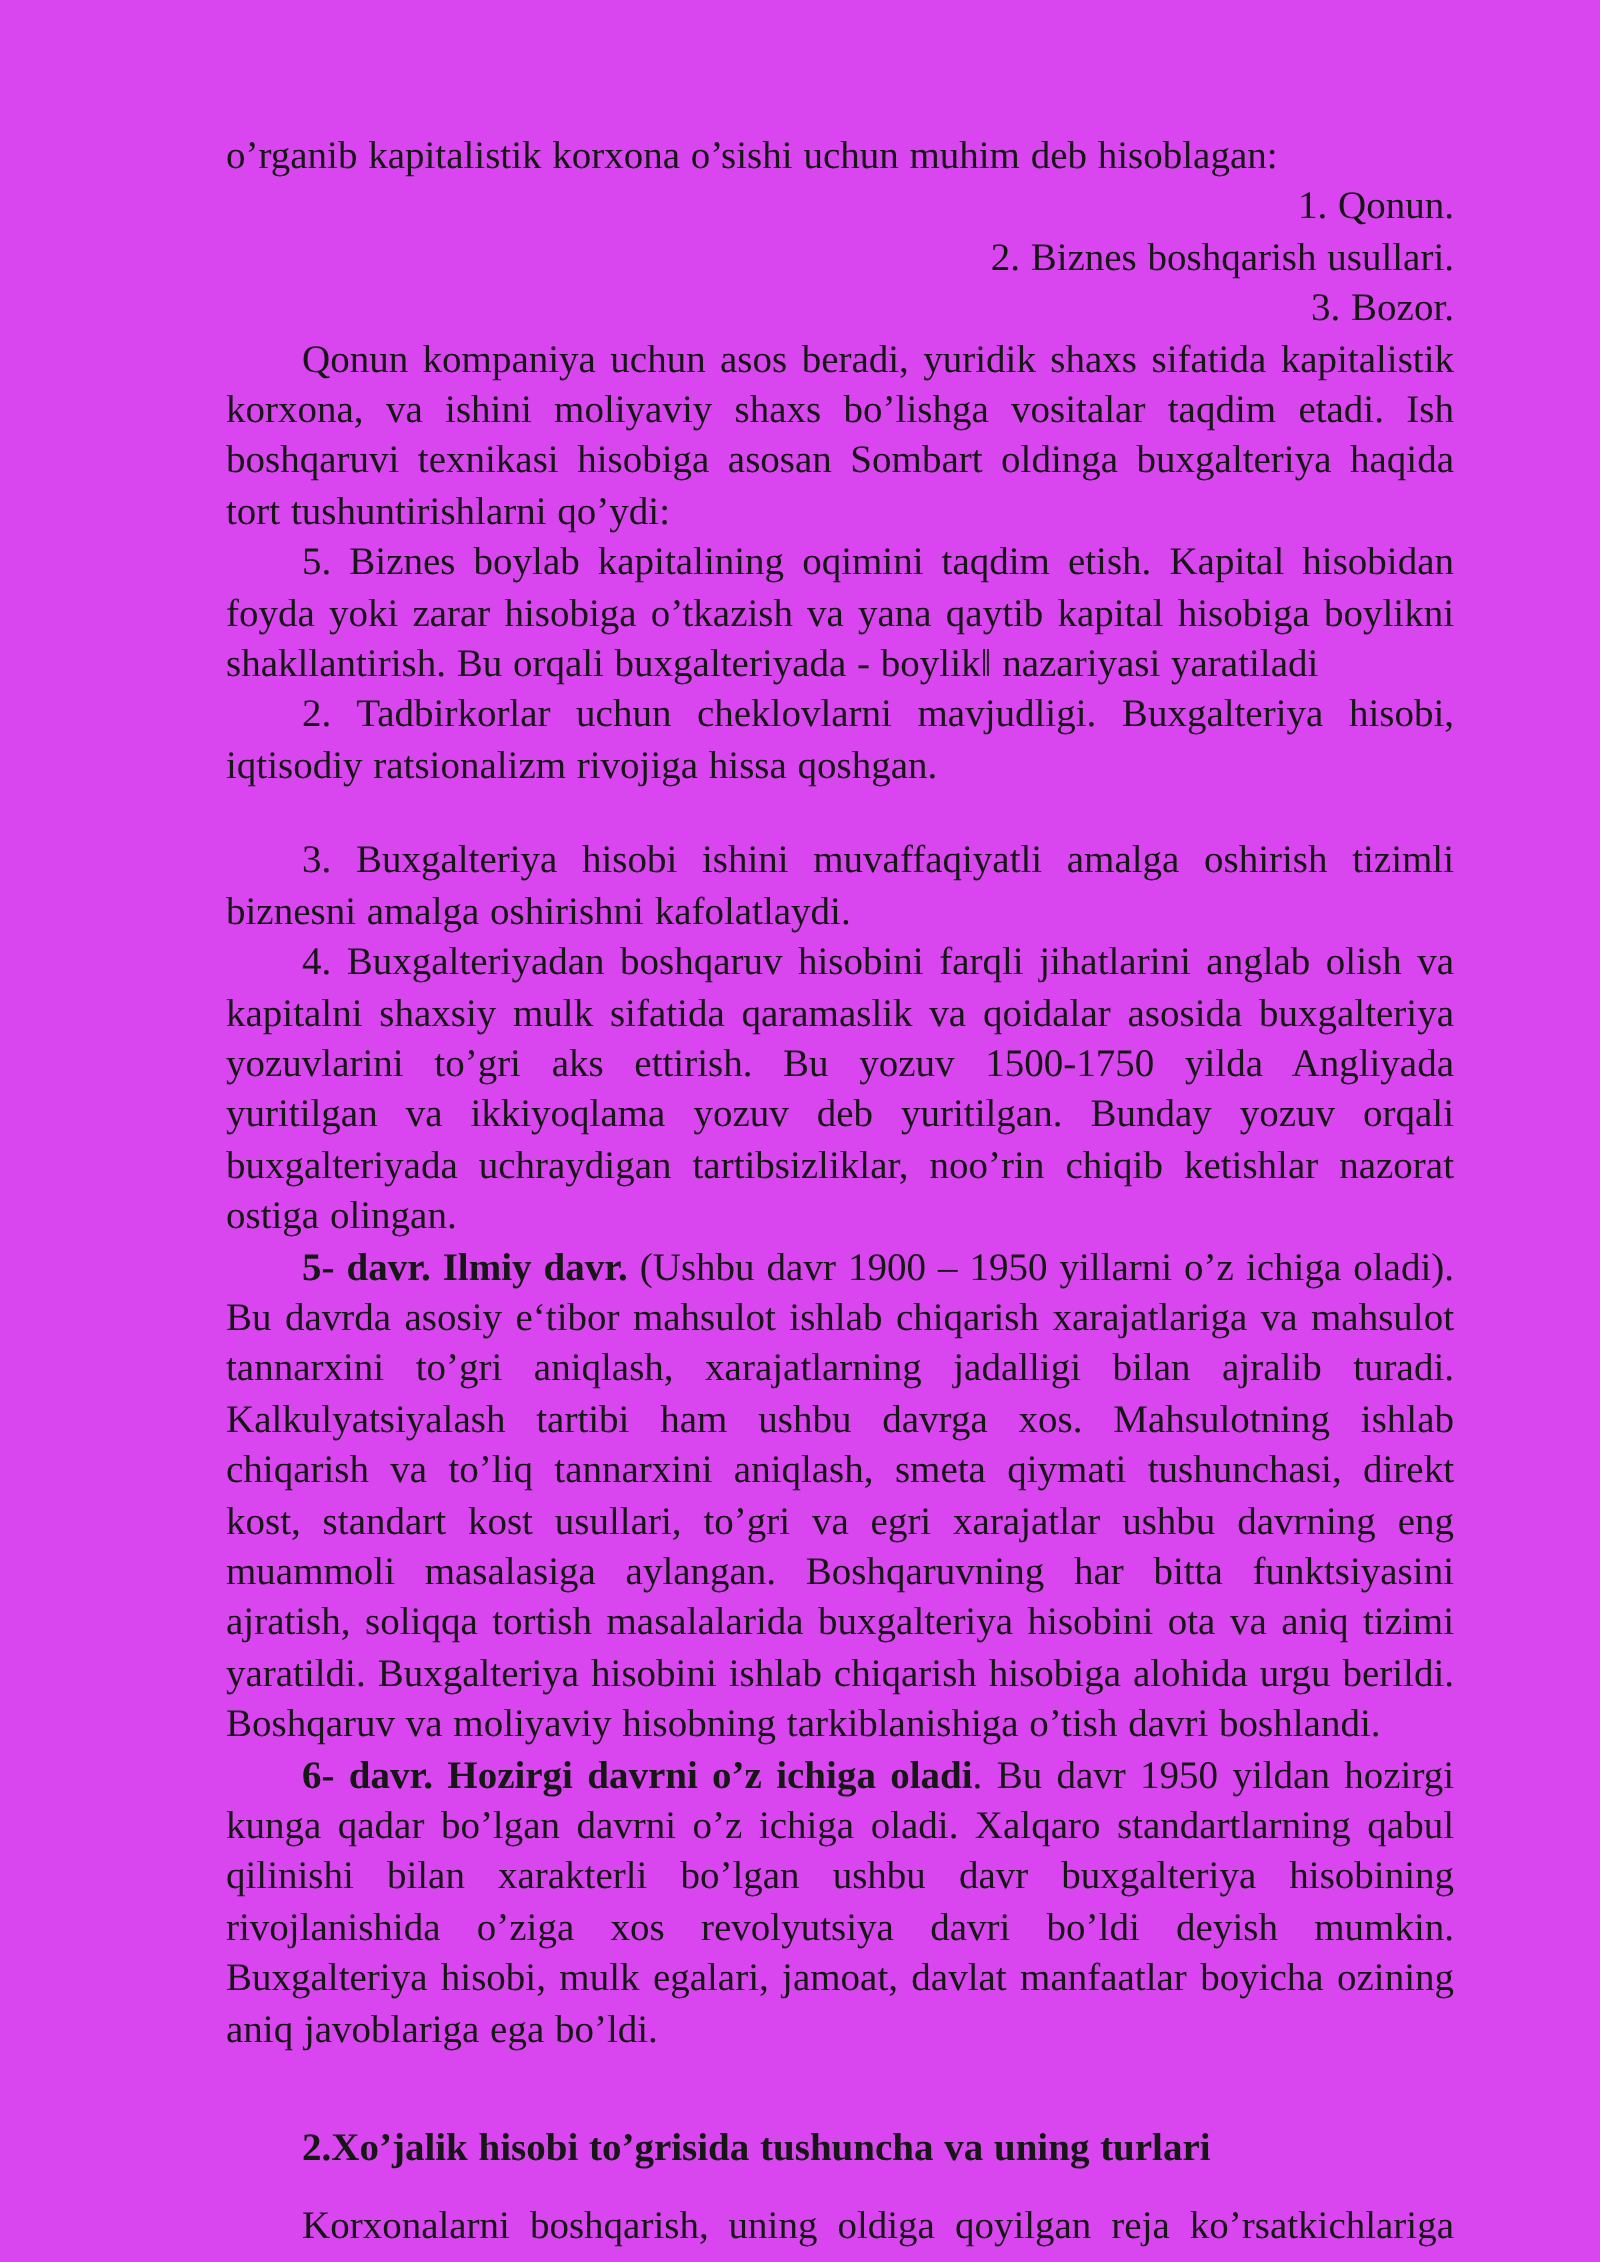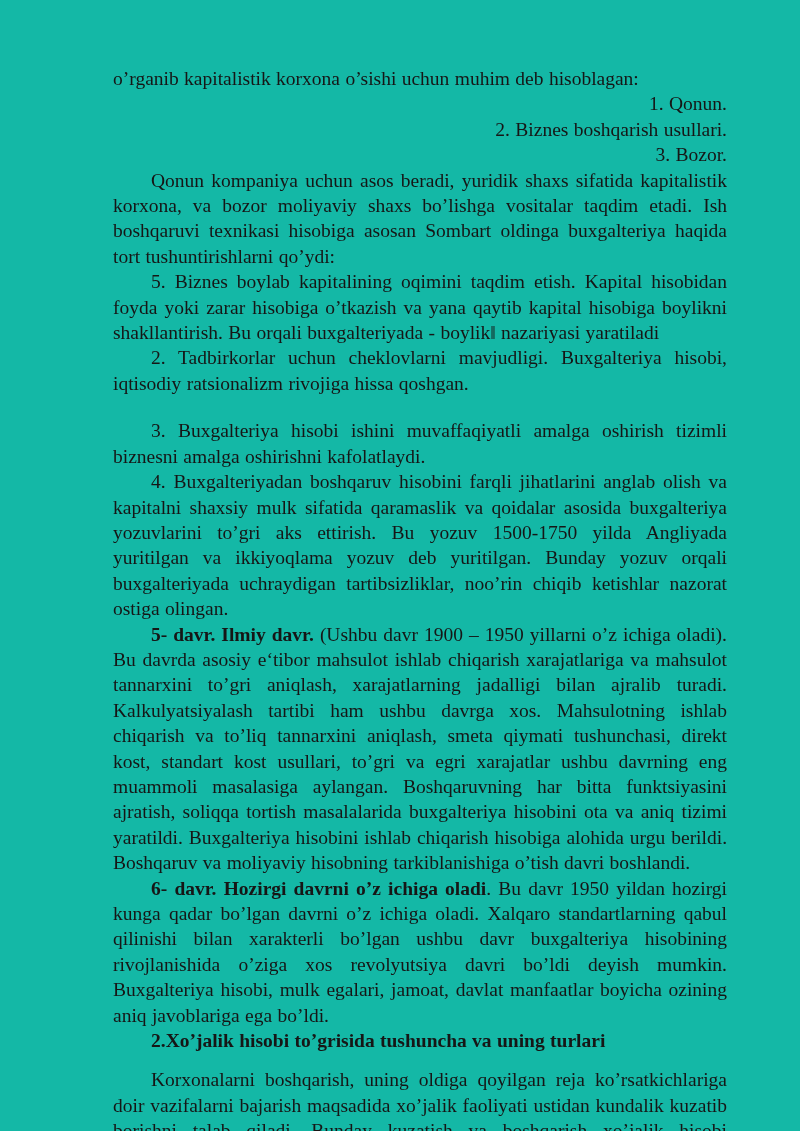--- a/index.html
+++ b/index.html
@@ -11,21 +11,21 @@
     width: 800px;
     height: 1131px;
     position: relative;
     overflow: hidden;
     font-family: "Liberation Serif", "DejaVu Serif", serif;
     color: #161616;
   }
   .page {
     position: absolute;
     inset: 0;
-    background: #14b8a6;
+    background: #d946ef;
   }
   .text-block {
     position: absolute;
     left: 113px;
     top: 66px;
     width: 614px;
   }
   .para {
     margin: 0;
     font-size: 19.5px;
@@ -34,33 +34,34 @@
     text-indent: 38px;
     word-spacing: 0.5px;
   }
   .para.noindent { text-indent: 0; }
   .para.item { text-align: right; }
   .para.gap { margin-top: 22px; }
   .para.gap-lg { margin-top: 14px; }
   .para.heading {
     font-weight: bold;
     text-align: left;
+    margin-top: 34px;
   }
   .bold { font-weight: bold; }
 </style>
 </head>
 <body>
 
 <div class="page">
   <div class="text-block" id="text-block">
       <p class="para noindent"><span>o’rganib kapitalistik korxona o’sishi uchun muhim deb hisoblagan:</span></p>
       <p class="para item"><span>1. Qonun.</span></p>
       <p class="para item"><span>2. Biznes boshqarish usullari.</span></p>
       <p class="para item"><span>3. Bozor.</span></p>
-      <p class="para"><span>Qonun kompaniya uchun asos beradi, yuridik shaxs sifatida kapitalistik korxona, va bozor moliyaviy shaxs bo’lishga vositalar taqdim etadi. Ish boshqaruvi texnikasi hisobiga asosan Sombart oldinga buxgalteriya haqida tort tushuntirishlarni qo’ydi:</span></p>
+      <p class="para"><span>Qonun kompaniya uchun asos beradi, yuridik shaxs sifatida kapitalistik korxona, va ishini moliyaviy shaxs bo’lishga vositalar taqdim etadi. Ish boshqaruvi texnikasi hisobiga asosan Sombart oldinga buxgalteriya haqida tort tushuntirishlarni qo’ydi:</span></p>
       <p class="para"><span>5. Biznes boylab kapitalining oqimini taqdim etish. Kapital hisobidan foyda yoki zarar hisobiga o’tkazish va yana qaytib kapital hisobiga boylikni shakllantirish. Bu orqali buxgalteriyada - boylik‖ nazariyasi yaratiladi</span></p>
       <p class="para"><span>2. Tadbirkorlar uchun cheklovlarni mavjudligi. Buxgalteriya hisobi, iqtisodiy ratsionalizm rivojiga hissa qoshgan.</span></p>
       <p class="para gap"><span>3. Buxgalteriya hisobi ishini muvaffaqiyatli amalga oshirish tizimli biznesni amalga oshirishni kafolatlaydi.</span></p>
       <p class="para"><span>4. Buxgalteriyadan boshqaruv hisobini farqli jihatlarini anglab olish va kapitalni shaxsiy mulk sifatida qaramaslik va qoidalar asosida buxgalteriya yozuvlarini to’gri aks ettirish. Bu yozuv 1500-1750 yilda Angliyada yuritilgan va ikkiyoqlama yozuv deb yuritilgan. Bunday yozuv orqali buxgalteriyada uchraydigan tartibsizliklar, noo’rin chiqib ketishlar nazorat ostiga olingan.</span></p>
       <p class="para"><span class="bold">5- davr. Ilmiy davr. </span><span>(Ushbu davr 1900 – 1950 yillarni o’z ichiga oladi). Bu davrda asosiy e‘tibor mahsulot ishlab chiqarish xarajatlariga va mahsulot tannarxini to’gri aniqlash, xarajatlarning jadalligi bilan ajralib turadi. Kalkulyatsiyalash tartibi ham ushbu davrga xos. Mahsulotning ishlab chiqarish va to’liq tannarxini aniqlash, smeta qiymati tushunchasi, direkt kost, standart kost usullari, to’gri va egri xarajatlar ushbu davrning eng muammoli masalasiga aylangan. Boshqaruvning har bitta funktsiyasini ajratish, soliqqa tortish masalalarida buxgalteriya hisobini ota va aniq tizimi yaratildi. Buxgalteriya hisobini ishlab chiqarish hisobiga alohida urgu berildi. Boshqaruv va moliyaviy hisobning tarkiblanishiga o’tish davri boshlandi.</span></p>
       <p class="para"><span class="bold">6- davr. Hozirgi davrni o’z ichiga oladi</span><span>. Bu davr 1950 yildan hozirgi kunga qadar bo’lgan davrni o’z ichiga oladi. Xalqaro standartlarning qabul qilinishi bilan xarakterli bo’lgan ushbu davr buxgalteriya hisobining rivojlanishida o’ziga xos revolyutsiya davri bo’ldi deyish mumkin. Buxgalteriya hisobi, mulk egalari, jamoat, davlat manfaatlar boyicha ozining aniq javoblariga ega bo’ldi.</span></p>
       <p class="para heading"><span class="bold">2.Xo’jalik hisobi to’grisida tushuncha va uning turlari</span></p>
       <p class="para gap-lg"><span>Korxonalarni boshqarish, uning oldiga qoyilgan reja ko’rsatkichlariga doir vazifalarni bajarish maqsadida xo’jalik faoliyati ustidan kundalik kuzatib borishni talab qiladi. Bunday kuzatish va boshqarish xo’jalik hisobi yordamida amalga</span></p>
     </div>
 </div>

